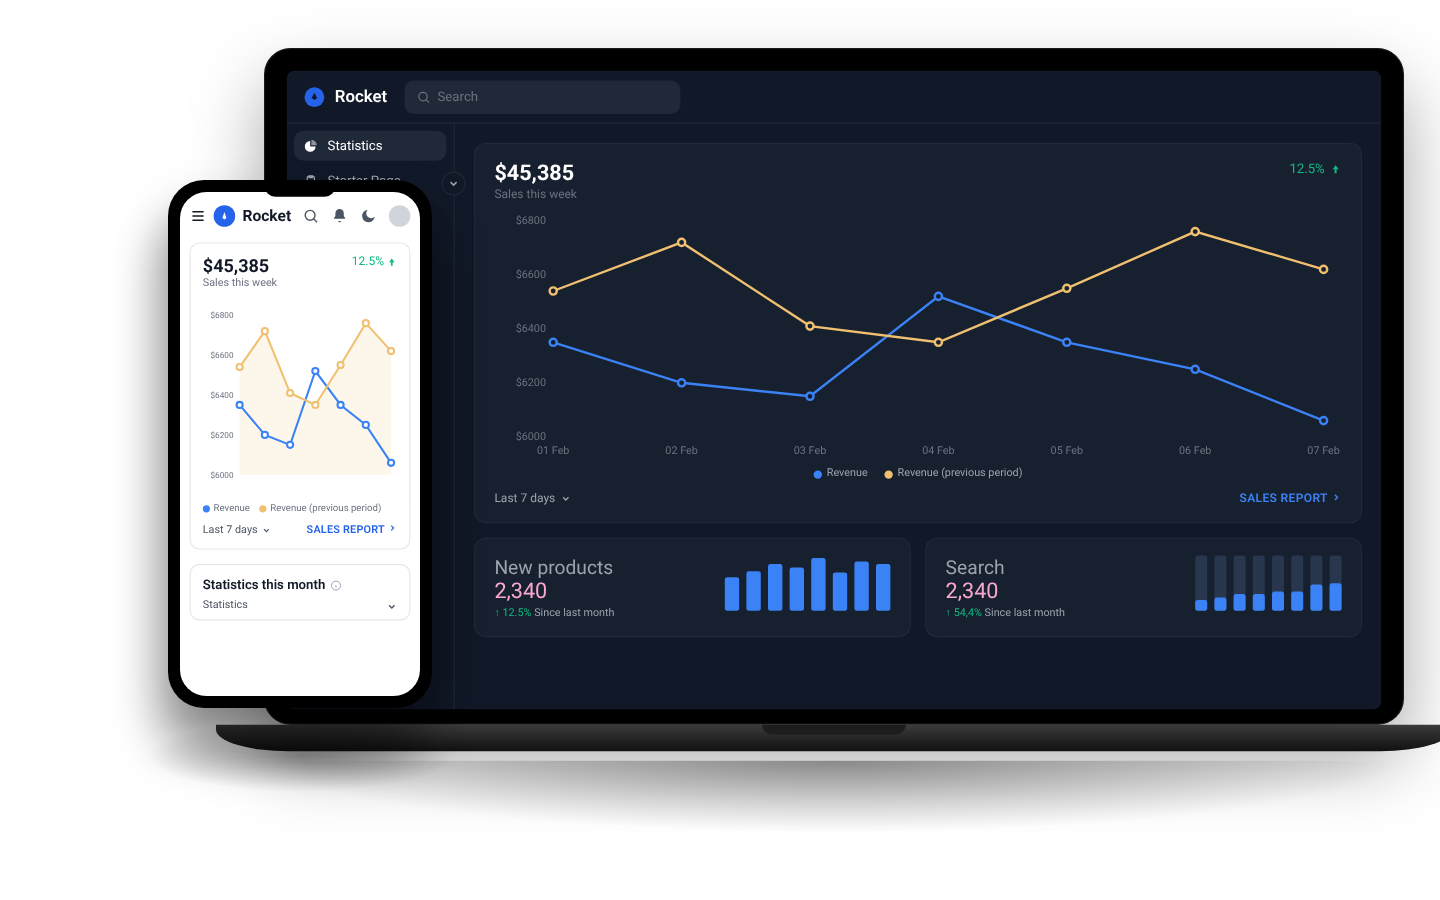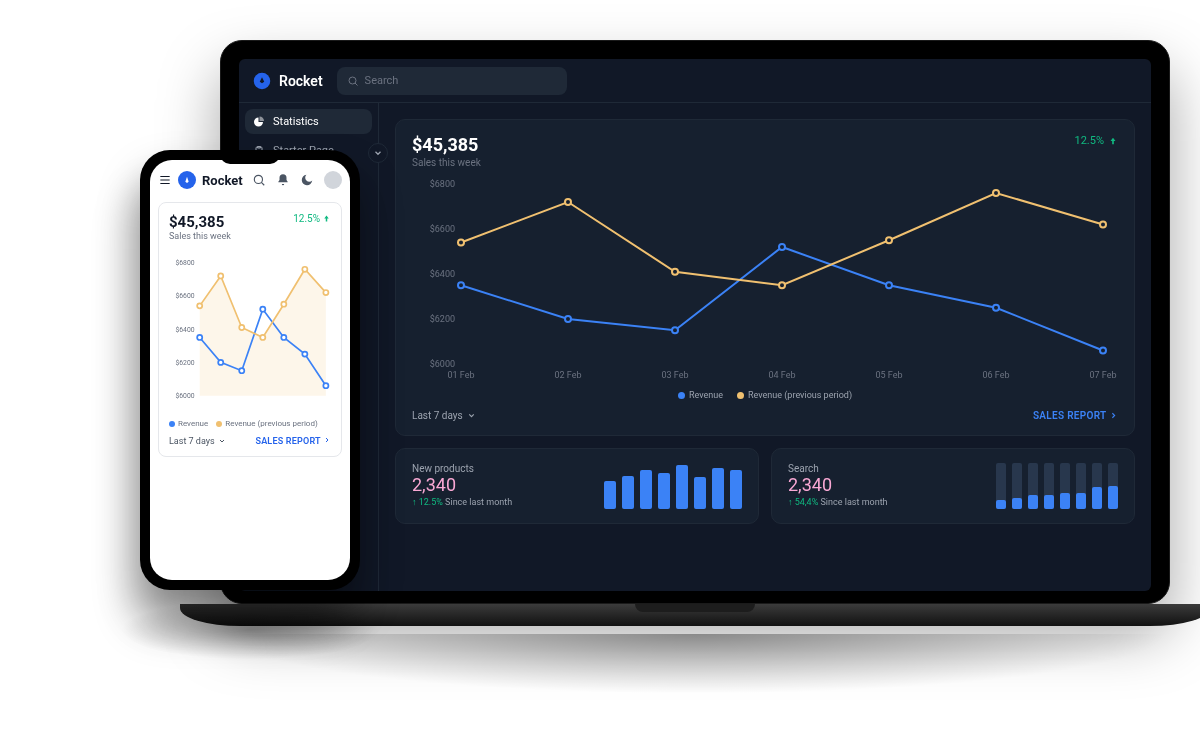--- a/index.html
+++ b/index.html
@@ -87,21 +87,21 @@
   .mini-foot svg{width:9px;height:9px; vertical-align:-1px;}
 
   .legend { display:flex; gap:14px; justify-content:center; color:#9ca3af; font-size:9px; margin-top:4px;}
   .legend span{display:flex;align-items:center;gap:4px;}
   .legend i{width:7px;height:7px;border-radius:50%;}
   .dot-blue{background:#3b82f6;}
   .dot-tan{background:#f0c070;}
 
   .dk-row2 { display:flex; gap:12px;}
   .dk-row2 .card{flex:1; display:flex; justify-content:space-between; gap:12px;}
-  .stat-title{color:#9ca3af; font-size:10px;}
+  .stat-title{color:#9ca3af; font-size:16px;}
   .stat-val{color:#f9a8d4; font-weight:400; font-size:18px; margin-top:0;}
   .stat-sub{font-size:9px; margin-top:2px; color:#9ca3af;}
   .stat-sub .up{color:#10b981;margin-top:20px;}
 
   .bars{display:flex; align-items:flex-end; gap:6px; height:46px;}
   .bars div{width:12px; background:#3b82f6; border-radius:2px;}
   .gbars{display:flex; align-items:flex-end; gap:6px; height:46px;}
   .gbars div{width:10px; position:relative; background:#28374d; border-radius:2px;}
   .gbars div i{position:absolute; bottom:0; left:0; right:0; background:#3b82f6; border-radius:2px;}
 
@@ -444,15 +444,30 @@
         </div>
         <div class="link">
           <span>SALES REPORT</span>
           <svg viewBox="0 0 24 24" fill="none" stroke="currentColor" stroke-width="3">
               <path d="M9 6l6 6-6 6"></path>
             </svg>
         </div>
       </div>
     </div>
 
+    <div class="ph-card" style="padding-bottom:6px;">
+      <div class="ph-stats-head">
+        <span>Statistics this month</span>
+        <svg viewBox="0 0 24 24" fill="none" stroke="currentColor" stroke-width="2">
+            <circle cx="12" cy="12" r="9"></circle>
+            <path d="M12 8h.01M11 12h1v4"></path>
+          </svg>
+      </div>
+      <div class="ph-stats-sel">
+        <span>Statistics</span>
+        <svg viewBox="0 0 24 24" fill="none" stroke="currentColor" stroke-width="3">
+            <path d="M6 9l6 6 6-6"></path>
+          </svg>
+      </div>
+    </div>
 
   </div>
 </div>
 
 </body></html>

